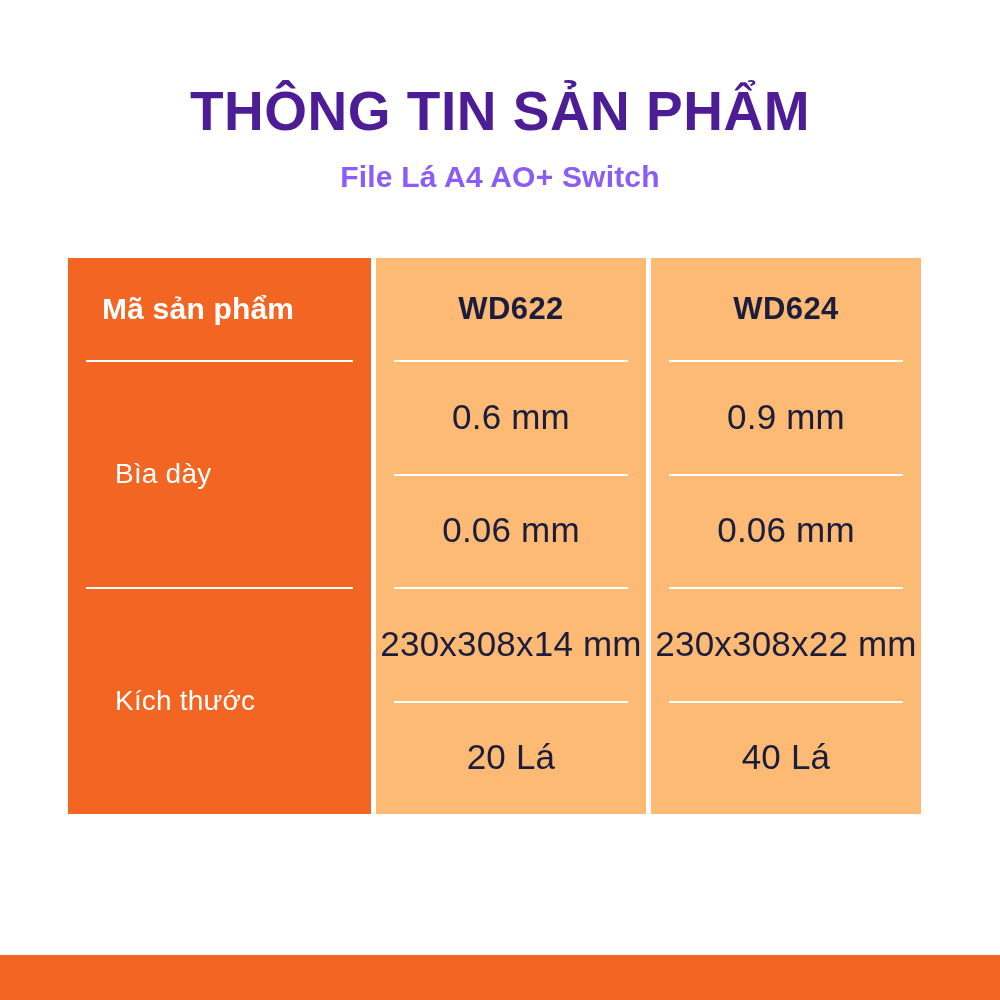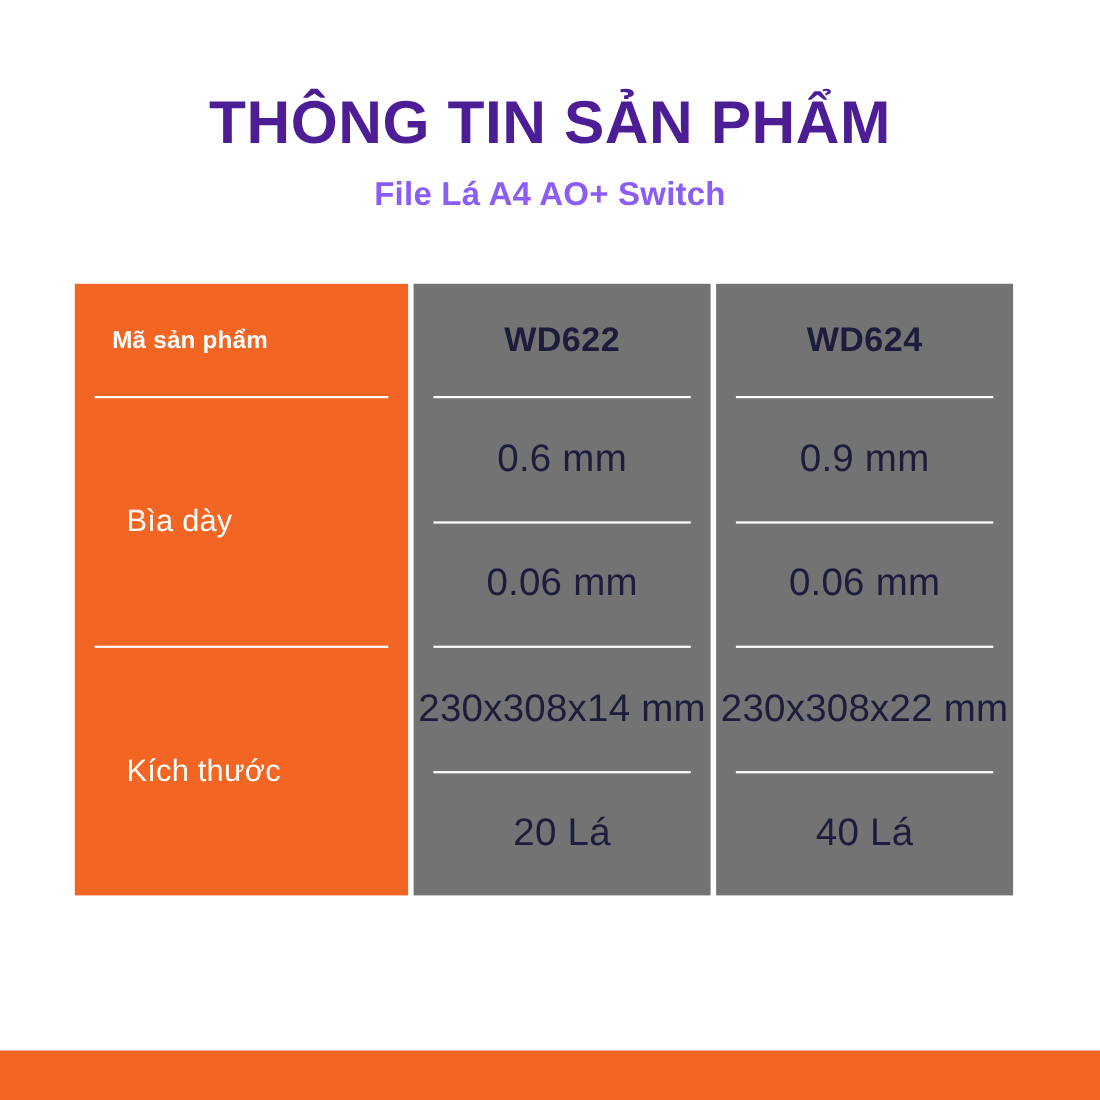--- a/index.html
+++ b/index.html
@@ -59,21 +59,21 @@
     flex-direction: column;
   }
 
   .col-labels {
     width: 303px;
     background: #f26522;
     margin-right: 5px;
   }
   .col-values {
     width: 270px;
-    background: #737373;
+    background: #fdba74;
   }
   .col-values.col-gap {
     margin-left: 5px;
   }
 
   .spec-cell {
     position: relative;
     flex: 1 1 0;
     display: flex;
     align-items: center;
@@ -103,21 +103,21 @@
   }
   .col-values .spec-cell {
     padding-left: 10px;
     padding-right: 10px;
     justify-content: center;
     text-align: center;
     color: #1c1d3c;
   }
 
   .label-head {
-    font-size: 22px;
+    font-size: 30px;
     font-weight: bold;
     letter-spacing: 0.2px;
     text-align: center;
   }
   .label-text {
     font-size: 28px;
     font-weight: normal;
     letter-spacing: 0.2px;
     margin-left: 13px;
   }

